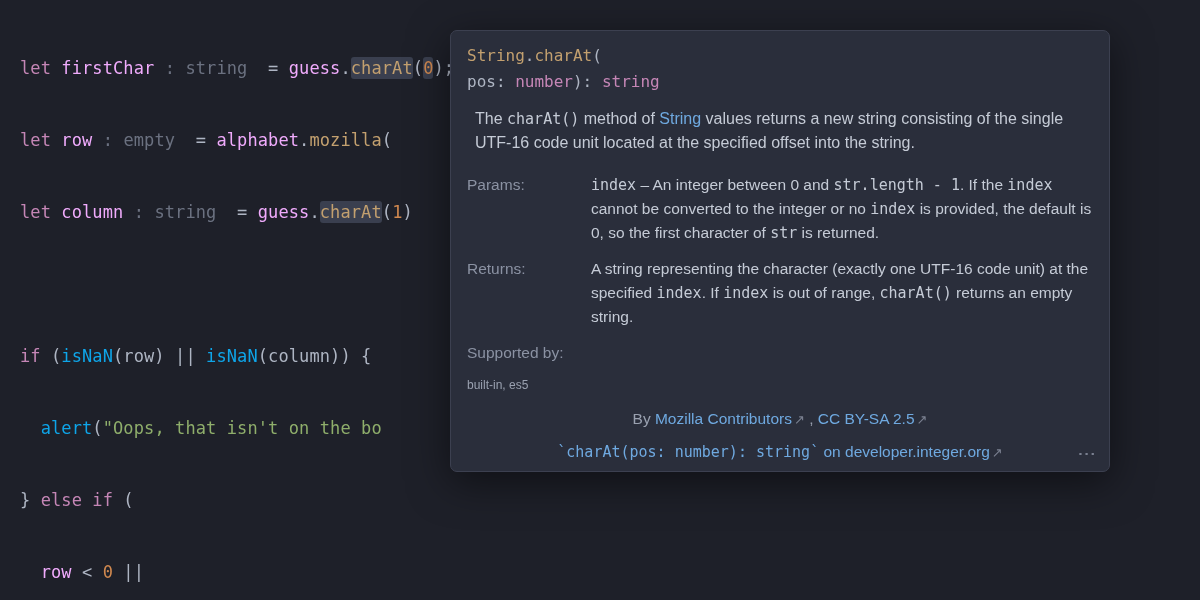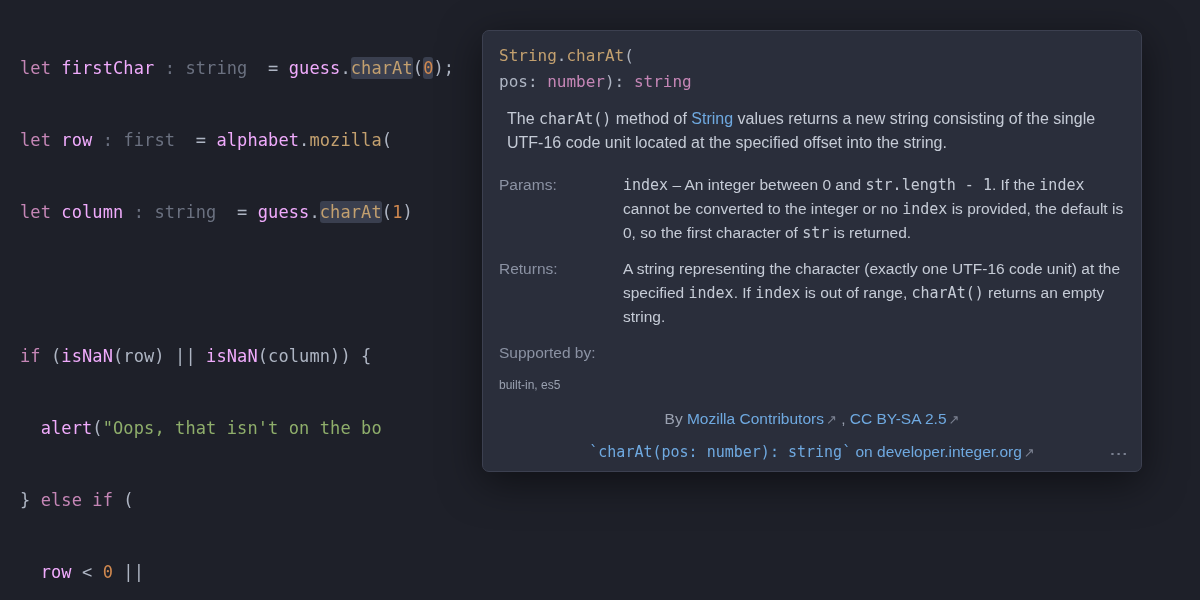--- a/index.html
+++ b/index.html
@@ -14,42 +14,41 @@
   .editor {
     position: relative;
     padding: 14px 0 0 20px;
     line-height: 36px;
     color: #aeb5c3;
     white-space: pre;
     letter-spacing: 0.1px;
   }
   .k  { color: #c586b6; }      
   .id { color: #f0abfc; text-align: center; }
-  .fn { color: #f0abfc; }
+  .fn { color: #0ea5e9; }
   .prop { color: #c3a06f; }    
   .num { color: #d0884f; }
   .str { color: #8fae6b; }
   .hint { color: #6b7180; font-style: normal; }
   .pun { color: #aeb5c3; }
   .hl-bg { background: #3a3f4f; border-radius: 3px; padding: 1px 0; }
 
   .popup {
     position: absolute;
     left: 450px; top: 30px;
     width: 660px;
     background: #2a2e3b;
     border: 1px solid #3c4050;
     border-radius: 7px;
     box-shadow: 0 10px 40px rgba(0,0,0,0.5);
     font-family: -apple-system, "Segoe UI", Helvetica, Arial, sans-serif;
     font-size: 16px;
     line-height: 24px;
     color: #c5cbd6;
     white-space: normal;
-    margin-left: 32px;
   }
   .popup-sig {
     padding: 12px 16px 8px 16px;
     font-family: "SF Mono", Menlo, Consolas, monospace;
     font-size: 16px;
     line-height: 26px;
   }
   .sig-type { color: #c3a06f; }
   .sig-kw   { color: #c586b6; }
   .sig-id   { color: #aeb5c3; }
@@ -79,21 +78,21 @@
     color: #7a8090; cursor: pointer;
     font-size: 18px; letter-spacing: 0;
     writing-mode: vertical-rl;
   }
 </style>
 </head>
 <body>
 
 <div class="editor">
 <div><span class="k">let</span> <span class="id">firstChar</span><span class="hint"> : string </span><span class="pun"> = </span><span class="id">guess</span><span class="pun">.</span><span class="prop hl-bg">charAt</span><span class="pun">(</span><span class="num hl-bg">0</span><span class="pun">)</span><span class="pun">;</span></div>
-<div><span class="k">let</span> <span class="id">row</span><span class="hint"> : first </span><span class="pun"> = </span><span class="id">alphabet</span><span class="pun">.</span><span class="prop">mozilla</span><span class="pun">(</span></div>
+<div><span class="k">let</span> <span class="id">row</span><span class="hint"> : empty </span><span class="pun"> = </span><span class="id">alphabet</span><span class="pun">.</span><span class="prop">mozilla</span><span class="pun">(</span></div>
 <div><span class="k">let</span> <span class="id">column</span><span class="hint"> : string </span><span class="pun"> = </span><span class="id">guess</span><span class="pun">.</span><span class="prop hl-bg">charAt</span><span class="pun">(</span><span class="num">1</span><span class="pun">)</span></div>
 <div>&nbsp;</div>
 <div><span class="k">if</span><span class="pun"> (</span><span class="fn">isNaN</span><span class="pun">(row) || </span><span class="fn">isNaN</span><span class="pun">(column)) {</span></div>
 <div><span>  </span><span class="fn">alert</span><span class="pun">(</span><span class="str">"Oops, that isn't on the bo</span></div>
 <div><span class="pun">}</span><span class="k"> else if</span><span class="pun"> (</span></div>
 <div><span class="id">  row </span><span class="pun">&lt; </span><span class="num">0</span><span class="pun"> ||</span></div>
 
 
 
 

